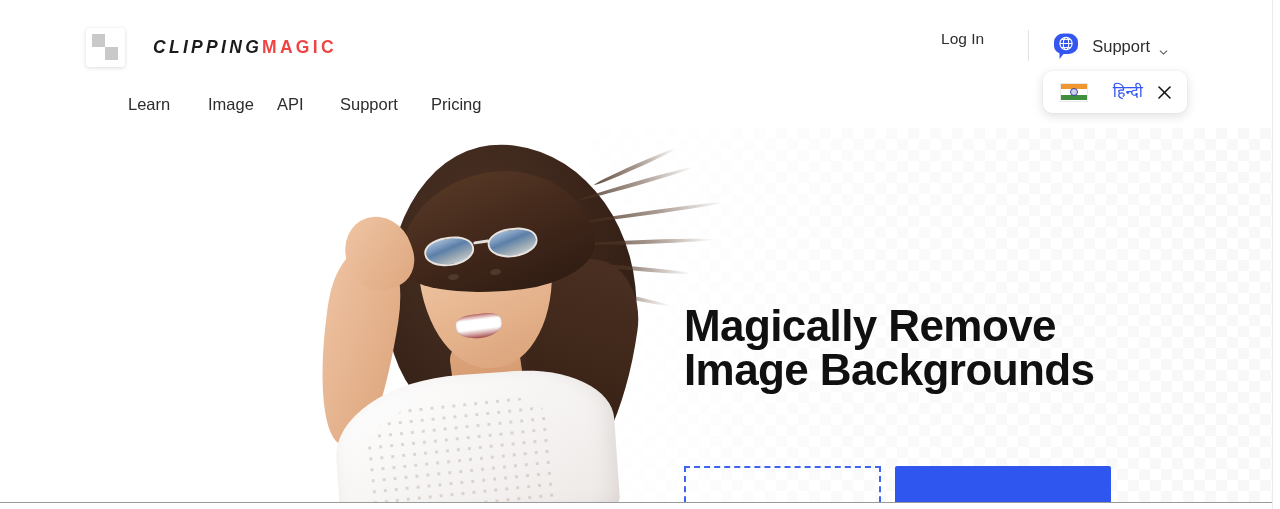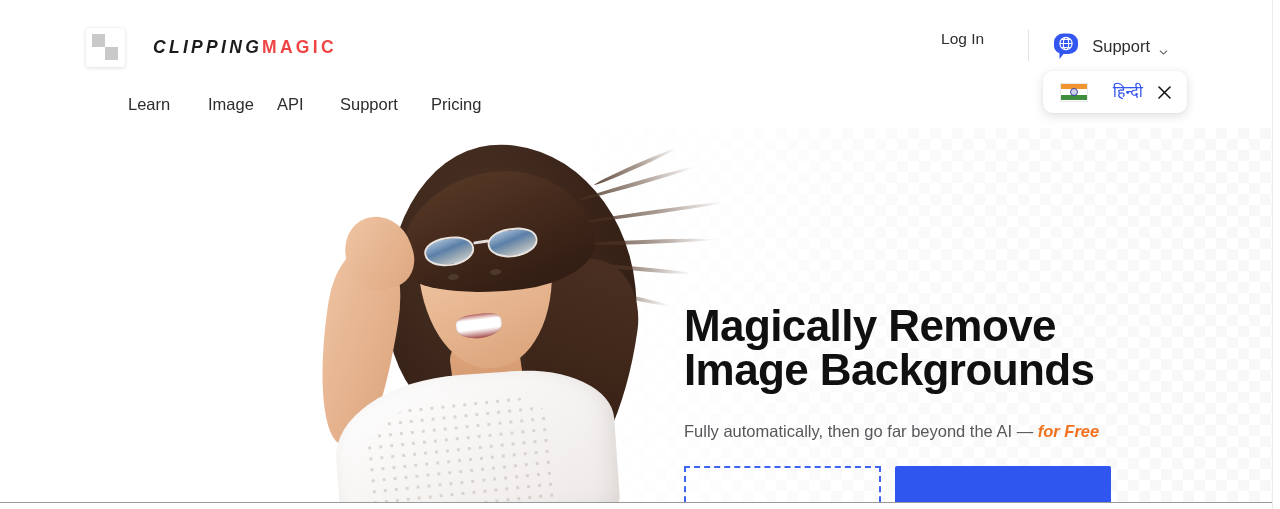--- a/index.html
+++ b/index.html
@@ -489,21 +489,20 @@
       </div>
       <div class="m-arm"></div>
       <div class="m-hand"></div>
       <div class="m-top"></div>
       <div class="m-lace"></div>
     </div>
 
     <div class="copy">
       <h1 class="headline">Magically Remove
 Image Backgrounds</h1>
-      <p class="subline"><span>Fully automatically, then go far beyond the AI — </span><span class="free">for Free</span></p>
     </div>
 
     <div class="actions">
       <div class="dropzone">
         
       </div>
       <button class="uploadbtn">
         
         
       </button>

